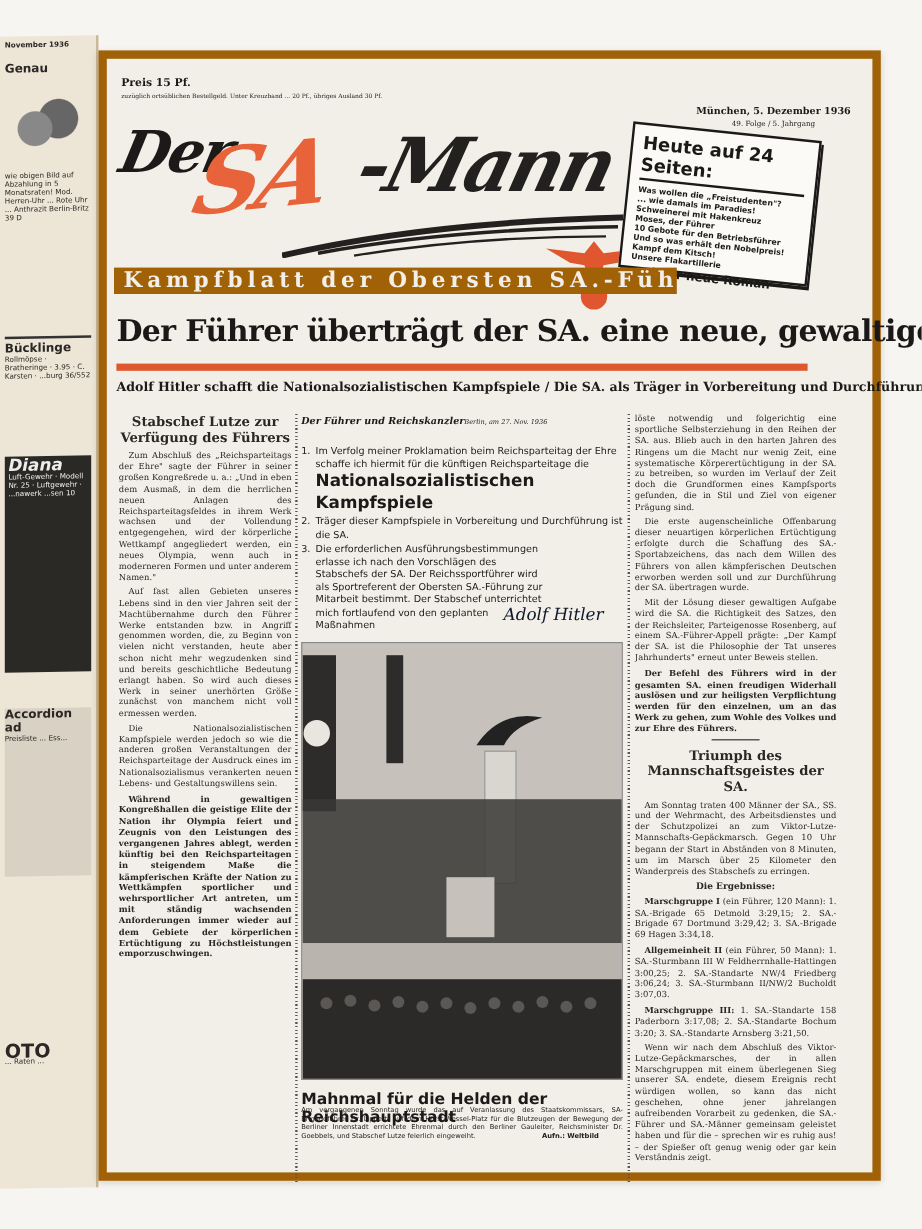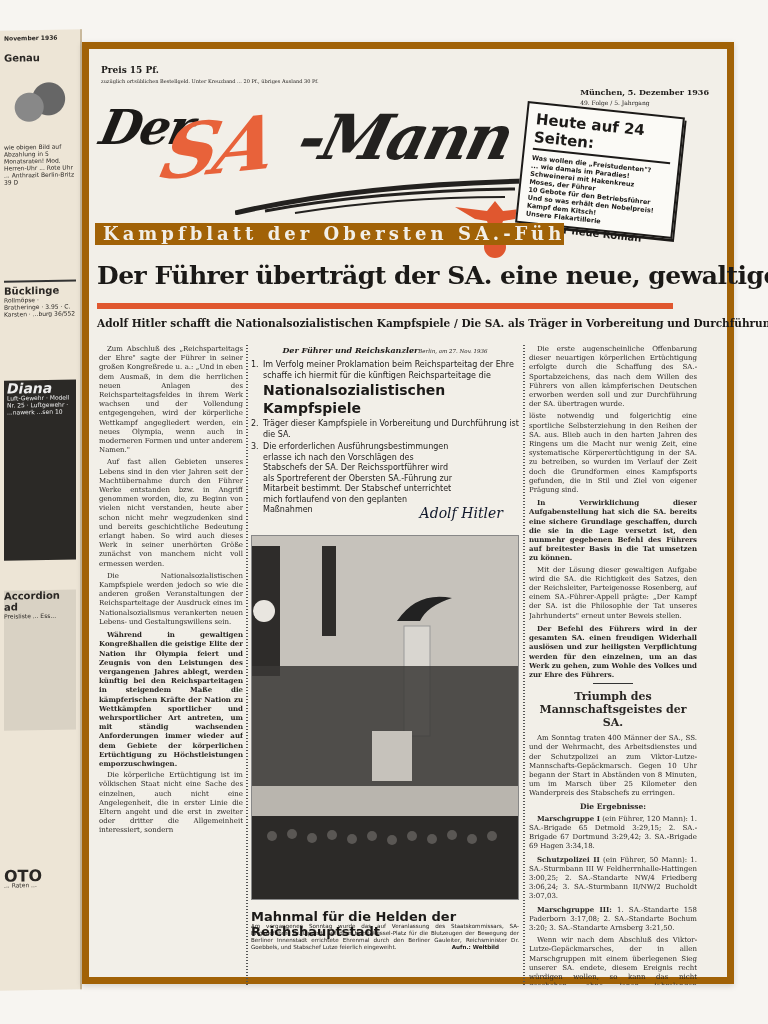--- a/index.html
+++ b/index.html
@@ -26,21 +26,21 @@
   .masthead { position: absolute; left: 6px; top: 38px; width: 440px; height: 130px; }
   .mast-der { position: absolute; left: 6px; top: 12px; font-family: "DejaVu Serif", serif; font-weight: bold;
      font-style: italic; font-size: 48px; color: #1c1a18; transform: skewX(-12deg); letter-spacing: -2px; }
   .mast-sa { position: absolute; left: 70px; top: 16px; font-family: "DejaVu Serif", serif; font-weight: bold;
      font-style: italic; font-size: 76px; color: #e8623a; transform: skewX(-18deg) rotate(-6deg); letter-spacing: -4px; }
   .mast-mann { position: absolute; left: 205px; top: 14px; font-family: "DejaVu Serif", serif; font-weight: bold;
      font-style: italic; font-size: 62px; color: #23211f; transform: skewX(-14deg); letter-spacing: -3px; }
   .mast-swoosh { position: absolute; left: 140px; top: 88px; width: 290px; height: 40px; }
   .emblem { position: absolute; left: 360px; top: 110px; width: 80px; height: 64px; }
 
-  .mast-date { position: absolute; right: 18px; top: 38px; text-align: left; font-size: 8px; line-height: 10px; font-weight: bold; }
+  .mast-date { position: absolute; right: 18px; top: 38px; text-align: center; font-size: 8px; line-height: 10px; font-weight: bold; }
   .mast-date small { font-size: 6px; font-weight: normal; }
 
   .teaser { position: absolute; left: 432px; top: 60px; width: 158px; height: 122px; background: #fbfaf6;
      border: 2px solid #1c1a18; box-shadow: 2px 3px 0 #1c1a18; transform: rotate(6deg); padding: 6px 8px;
      font-family: "DejaVu Sans", sans-serif; }
   .teaser-title { font-size: 15px; font-weight: bold; border-bottom: 2px solid #1c1a18; padding-bottom: 2px; margin-bottom: 4px; }
   .teaser-item { font-size: 6.5px; line-height: 8px; font-weight: bold; }
   .teaser-foot { font-size: 10px; font-weight: bold; margin-top: 3px; }
 
   .kampfblatt { position: absolute; left: 6px; top: 174px; width: 469px; height: 22px; background: #a16207; color: #f2efe8;
@@ -58,21 +58,21 @@
   .col { position: absolute; font-size: 7px; line-height: 9.2px; text-align: justify; color: #2a2724; }
   .col p { margin-bottom: 3px; text-indent: 8px; }
   .col p.bold { font-weight: bold; }
   .col-left { left: 10px; top: 296px; width: 144px; height: 640px; overflow: hidden; }
   .col-right { left: 440px; top: 296px; width: 168px; height: 640px; overflow: hidden; }
   .col-head { text-align: center; font-weight: bold; font-size: 11px; line-height: 13px; margin-bottom: 5px; text-indent: 0; }
   .vrule { position: absolute; width: 2px; background: repeating-linear-gradient(#555 0 1px, transparent 1px 3px); }
 
   
   .decree { position: absolute; left: 162px; top: 296px; width: 268px; height: 180px; font-family: "DejaVu Sans", sans-serif; }
-  .decree-top { display: flex; justify-content: center; align-items: baseline; margin-bottom: 5px; }
+  .decree-top { display: flex; justify-content: flex-start; align-items: baseline; margin-bottom: 16px; }
   .decree-from { font-family: "DejaVu Serif", serif; font-style: italic; font-weight: bold; font-size: 8px; }
   .decree-date { font-family: "DejaVu Serif", serif; font-style: italic; font-size: 5.5px; }
   .decree-item { display: flex; font-size: 8px; line-height: 10.5px; margin-bottom: 2px; }
   .decree-num { width: 12px; flex: none; }
   .decree-big { font-size: 14px; font-weight: bold; line-height: 18px; display: block; }
   .signature { position: absolute; right: 16px; bottom: 4px; font-family: "DejaVu Serif", serif; font-style: italic; font-size: 14px; color: #0f172a; }
 
   
   .photo { position: absolute; left: 162px; top: 486px; width: 268px; height: 365px; overflow: hidden; background: #bdb9b2; border: 1px solid #888; }
   .caption-title { position: absolute; left: 162px; top: 860px; width: 268px; font-family: "DejaVu Sans", sans-serif;
@@ -155,25 +155,25 @@
     <div class="teaser-foot">und der neue Roman</div>
   </div>
 
   <div class="kampfblatt">Kampfblatt der Obersten SA.-Führung der N... P.</div>
 
   <div class="headline">Der Führer überträgt der SA. eine neue, gewaltige Aufgabe</div>
   <div class="red-rule"></div>
   <div class="subhead">Adolf Hitler schafft die Nationalsozialistischen Kampfspiele / Die SA. als Träger in Vorbereitung und Durchführung</div>
 
   <div class="col col-left">
+    <div class="col-head">Stabschef Lutze zur Verfügung des Führers</div>
     <p>Zum Abschluß des „Reichsparteitags der Ehre" sagte der Führer in seiner großen Kongreßrede u. a.: „Und in eben dem Ausmaß, in dem die herrlichen neuen Anlagen des Reichsparteitagsfeldes in ihrem Werk wachsen und der Vollendung entgegengehen, wird der körperliche Wettkampf angegliedert werden, ein neues Olympia, wenn auch in moderneren Formen und unter anderem Namen."</p>
     <p>Auf fast allen Gebieten unseres Lebens sind in den vier Jahren seit der Machtübernahme durch den Führer Werke entstanden bzw. in Angriff genommen worden, die, zu Beginn von vielen nicht verstanden, heute aber schon nicht mehr wegzudenken sind und bereits geschichtliche Bedeutung erlangt haben. So wird auch dieses Werk in seiner unerhörten Größe zunächst von manchem nicht voll ermessen werden.</p>
     <p>Die Nationalsozialistischen Kampfspiele werden jedoch so wie die anderen großen Veranstaltungen der Reichsparteitage der Ausdruck eines im Nationalsozialismus verankerten neuen Lebens- und Gestaltungswillens sein.</p>
     <p class="bold">Während in gewaltigen Kongreßhallen die geistige Elite der Nation ihr Olympia feiert und Zeugnis von den Leistungen des vergangenen Jahres ablegt, werden künftig bei den Reichsparteitagen in steigendem Maße die kämpferischen Kräfte der Nation zu Wettkämpfen sportlicher und wehrsportlicher Art antreten, um mit ständig wachsenden Anforderungen immer wieder auf dem Gebiete der körperlichen Ertüchtigung zu Höchstleistungen emporzuschwingen.</p>
-    <p>Die körperliche Ertüchtigung ist im völkischen Staat nicht eine Sache des einzelnen, auch nicht eine Angelegenheit, die in erster Linie die Eltern angeht und die erst in zweiter oder dritter die Allgemeinheit interessiert, sondern</p>
 
   </div>
 
   <div class="vrule" style="left:157px;top:296px;height:640px;"></div>
   <div class="vrule" style="left:434px;top:296px;height:640px;"></div>
 
   <div class="decree">
     <div class="decree-top">
       <span class="decree-from">Der Führer und Reichskanzler</span>
       <span class="decree-date">Berlin, am 27. Nov. 1936</span>
@@ -220,28 +220,27 @@
           <circle cx="220" cy="303" r="5"></circle>
           <circle cx="240" cy="300" r="5"></circle>
       </g>
     </svg>
   </div>
   <div class="caption-title">Mahnmal für die Helden der Reichshauptstadt</div>
   <div class="caption-body">Am vergangenen Sonntag wurde das auf Veranlassung des Staatskommissars, SA-Brigadeführer Dr. Lippert, auf dem Horst-Wessel-Platz für die Blutzeugen der Bewegung der Berliner Innenstadt errichtete Ehrenmal durch den Berliner Gauleiter, Reichsminister Dr. Goebbels, und Stabschef Lutze feierlich eingeweiht.</div>
   <div class="caption-credit">Aufn.: Weltbild</div>
 
   <div class="col col-right">
+    <p style="text-indent:0;">löste notwendig und folgerichtig eine sportliche Selbsterziehung in den Reihen der SA. aus. Blieb auch in den harten Jahren des Ringens um die Macht nur wenig Zeit, eine systematische Körperertüchtigung in der SA. zu betreiben, so wurden im Verlauf der Zeit doch die Grundformen eines Kampfsports gefunden, die in Stil und Ziel von eigener Prägung sind.</p>
     <p>Die erste augenscheinliche Offenbarung dieser neuartigen körperlichen Ertüchtigung erfolgte durch die Schaffung des SA.-Sportabzeichens, das nach dem Willen des Führers von allen kämpferischen Deutschen erworben werden soll und zur Durchführung der SA. übertragen wurde.</p>
-    <p style="text-indent:0;">löste notwendig und folgerichtig eine sportliche Selbsterziehung in den Reihen der SA. aus. Blieb auch in den harten Jahren des Ringens um die Macht nur wenig Zeit, eine systematische Körperertüchtigung in der SA. zu betreiben, so wurden im Verlauf der Zeit doch die Grundformen eines Kampfsports gefunden, die in Stil und Ziel von eigener Prägung sind.</p>
-    <p class="bold">In Verwirklichung dieser Aufgabenstellung hat sich die SA. bereits eine sichere Grundlage geschaffen, durch die sie in die Lage versetzt ist, den nunmehr gegebenen Befehl des Führers auf breitester Basis in die Tat umsetzen zu können.</p>
     <p>Mit der Lösung dieser gewaltigen Aufgabe wird die SA. die Richtigkeit des Satzes, den der Reichsleiter, Parteigenosse Rosenberg, auf einem SA.-Führer-Appell prägte: „Der Kampf der SA. ist die Philosophie der Tat unseres Jahrhunderts" erneut unter Beweis stellen.</p>
     <p class="bold">Der Befehl des Führers wird in der gesamten SA. einen freudigen Widerhall auslösen und zur heiligsten Verpflichtung werden für den einzelnen, um an das Werk zu gehen, zum Wohle des Volkes und zur Ehre des Führers.</p>
     <div class="sec-rule"></div>
     <div class="col-head">Triumph des Mannschaftsgeistes der SA.</div>
     <p>Am Sonntag traten 400 Männer der SA., SS. und der Wehrmacht, des Arbeitsdienstes und der Schutzpolizei an zum Viktor-Lutze-Mannschafts-Gepäckmarsch. Gegen 10 Uhr begann der Start in Abständen von 8 Minuten, um im Marsch über 25 Kilometer den Wanderpreis des Stabschefs zu erringen.</p>
     <div class="results-head">Die Ergebnisse:</div>
     <p><b>Marschgruppe I</b> <span>(ein Führer, 120 Mann): 1. SA.-Brigade 65 Detmold 3:29,15; 2. SA.-Brigade 67 Dortmund 3:29,42; 3. SA.-Brigade 69 Hagen 3:34,18.</span></p>
-    <p><b>Schutzpolizei II</b> <span>(ein Führer, 50 Mann): 1. SA.-Sturmbann III W Feldherrnhalle-Hattingen 3:00,25; 2. SA.-Standarte NW/4 Friedberg 3:06,24; 3. SA.-Sturmbann II/NW/2 Bucholdt 3:07,03.</span></p>
+    <p><b>Allgemeinheit II</b> <span>(ein Führer, 50 Mann): 1. SA.-Sturmbann III W Feldherrnhalle-Hattingen 3:00,25; 2. SA.-Standarte NW/4 Friedberg 3:06,24; 3. SA.-Sturmbann II/NW/2 Bucholdt 3:07,03.</span></p>
     <p><b>Marschgruppe III:</b> <span>1. SA.-Standarte 158 Paderborn 3:17,08; 2. SA.-Standarte Bochum 3:20; 3. SA.-Standarte Arnsberg 3:21,50.</span></p>
     <p>Wenn wir nach dem Abschluß des Viktor-Lutze-Gepäckmarsches, der in allen Marschgruppen mit einem überlegenen Sieg unserer SA. endete, diesem Ereignis recht würdigen wollen, so kann das nicht geschehen, ohne jener jahrelangen aufreibenden Vorarbeit zu gedenken, die SA.-Führer und SA.-Männer gemeinsam geleistet haben und für die – sprechen wir es ruhig aus! – der Spießer oft genug wenig oder gar kein Verständnis zeigt.</p>
 
   </div>
 </div>
 
 </body></html>

